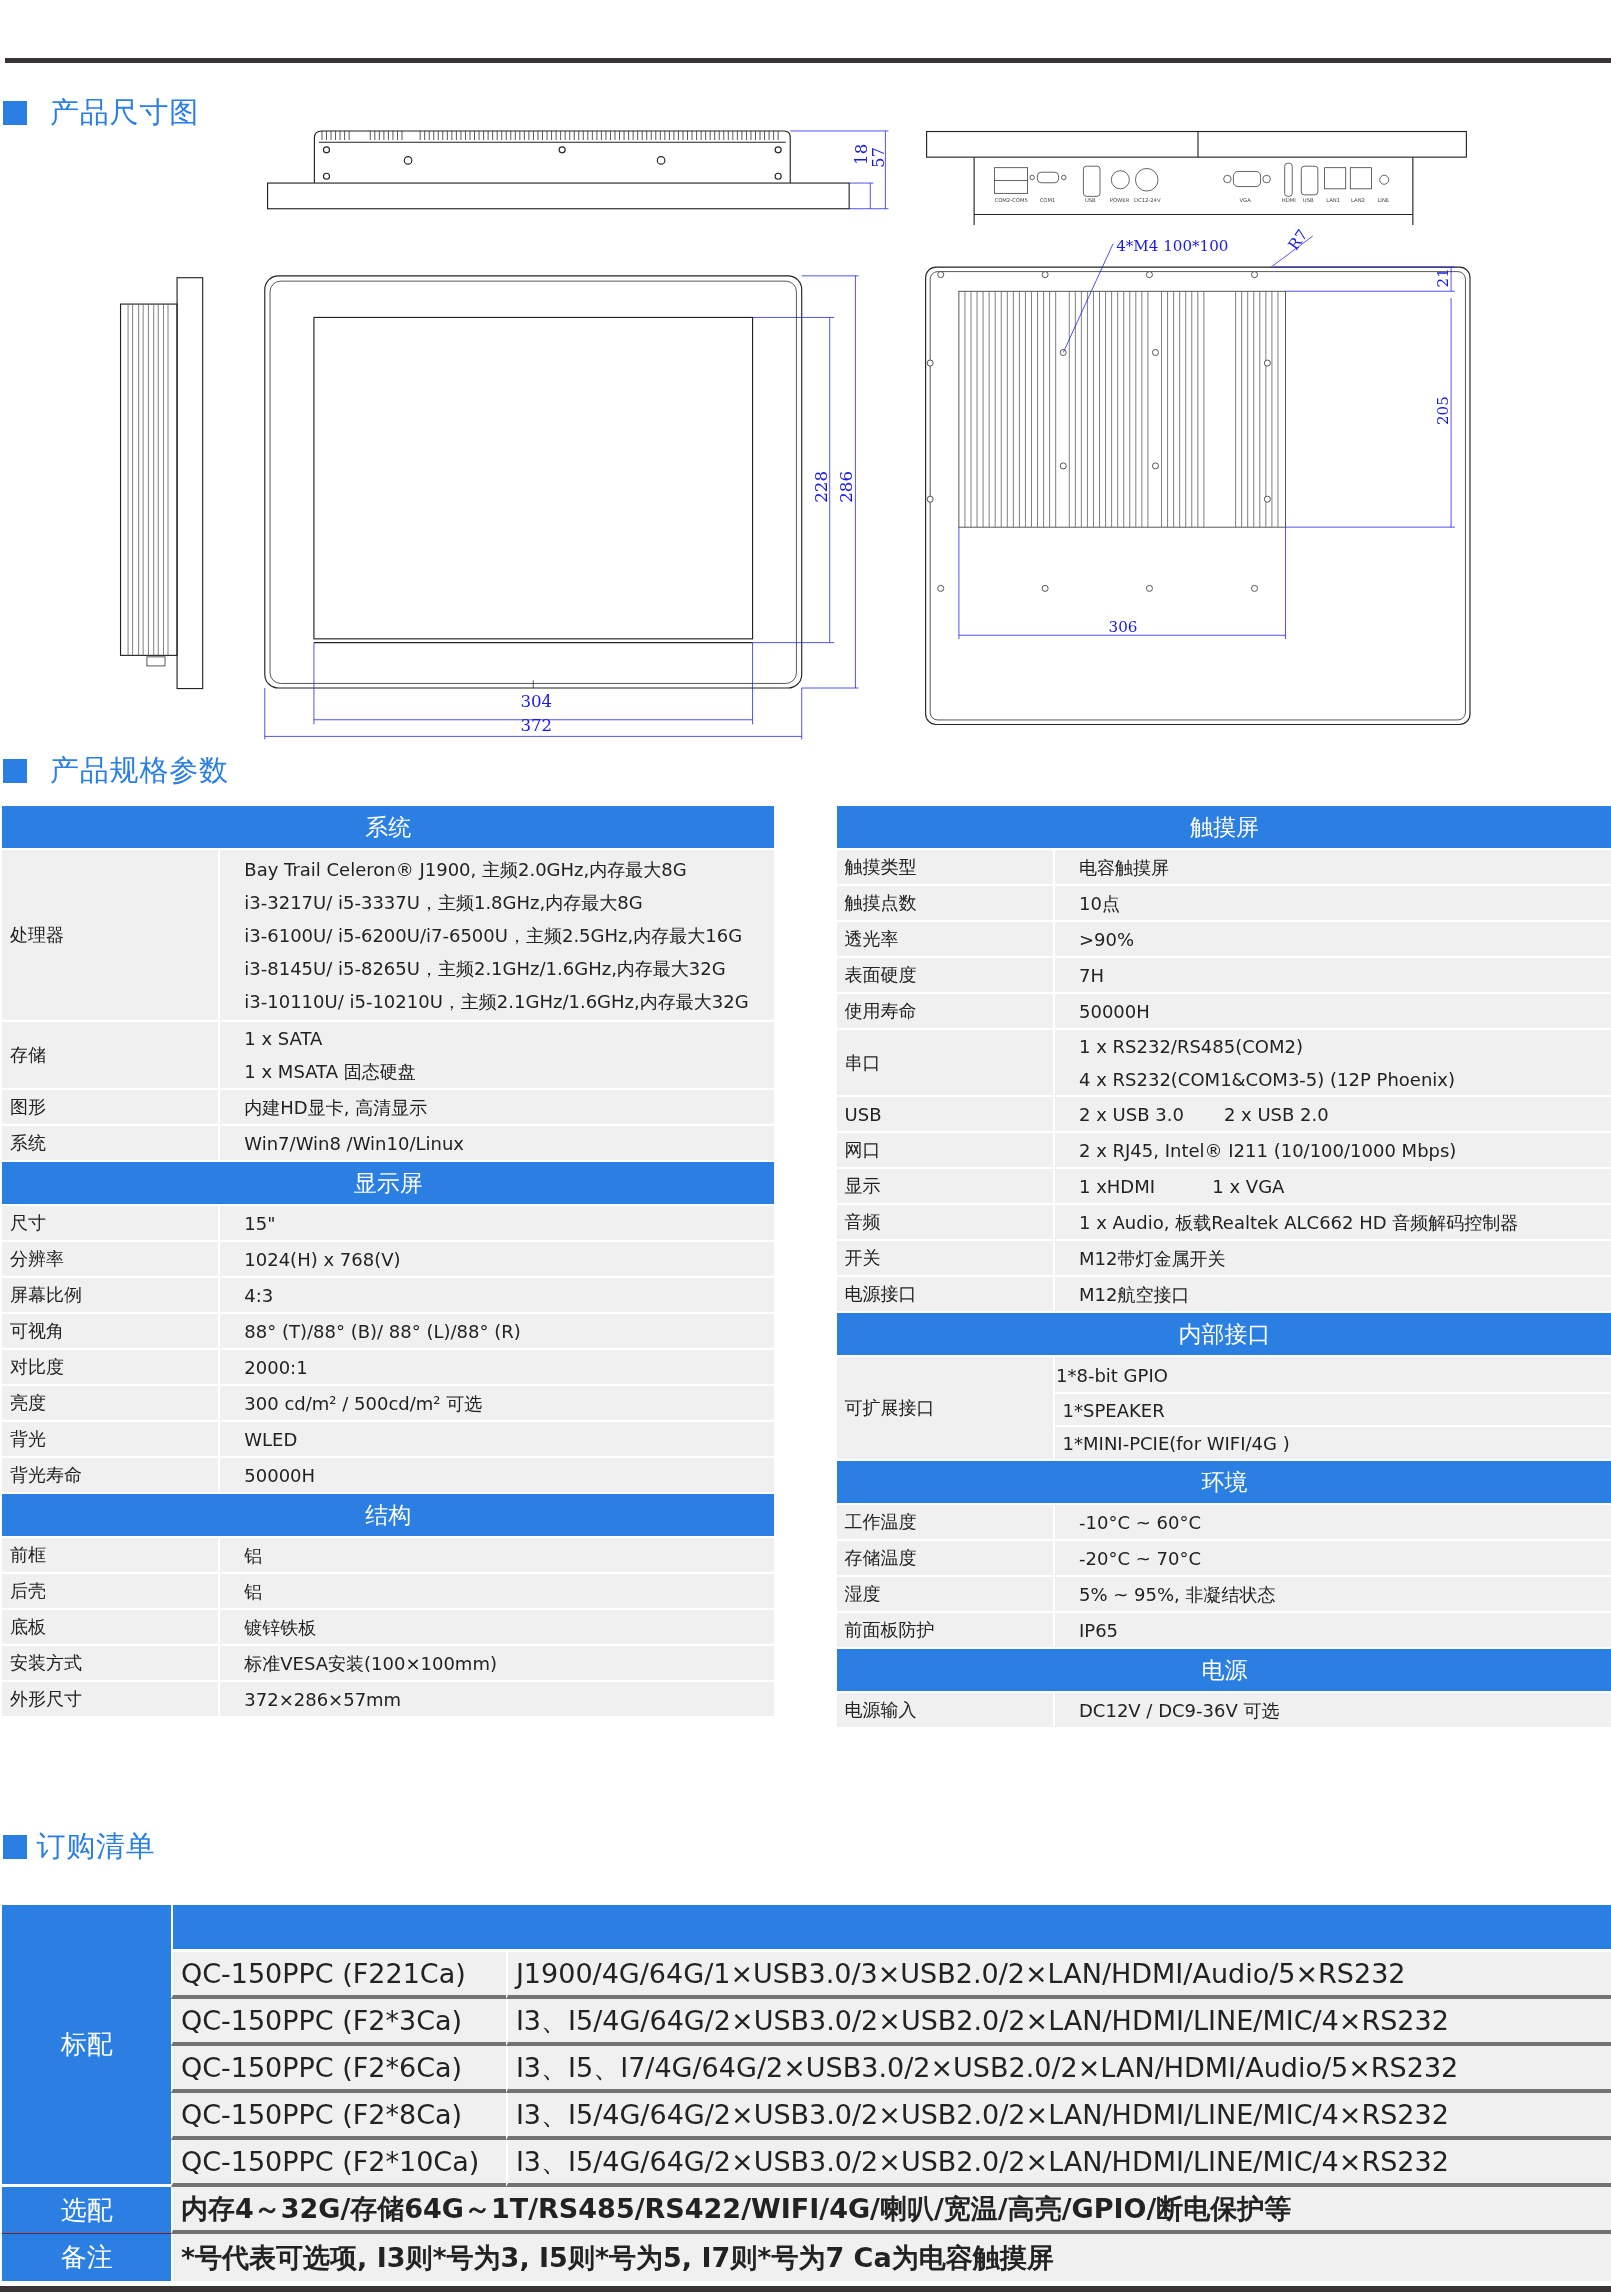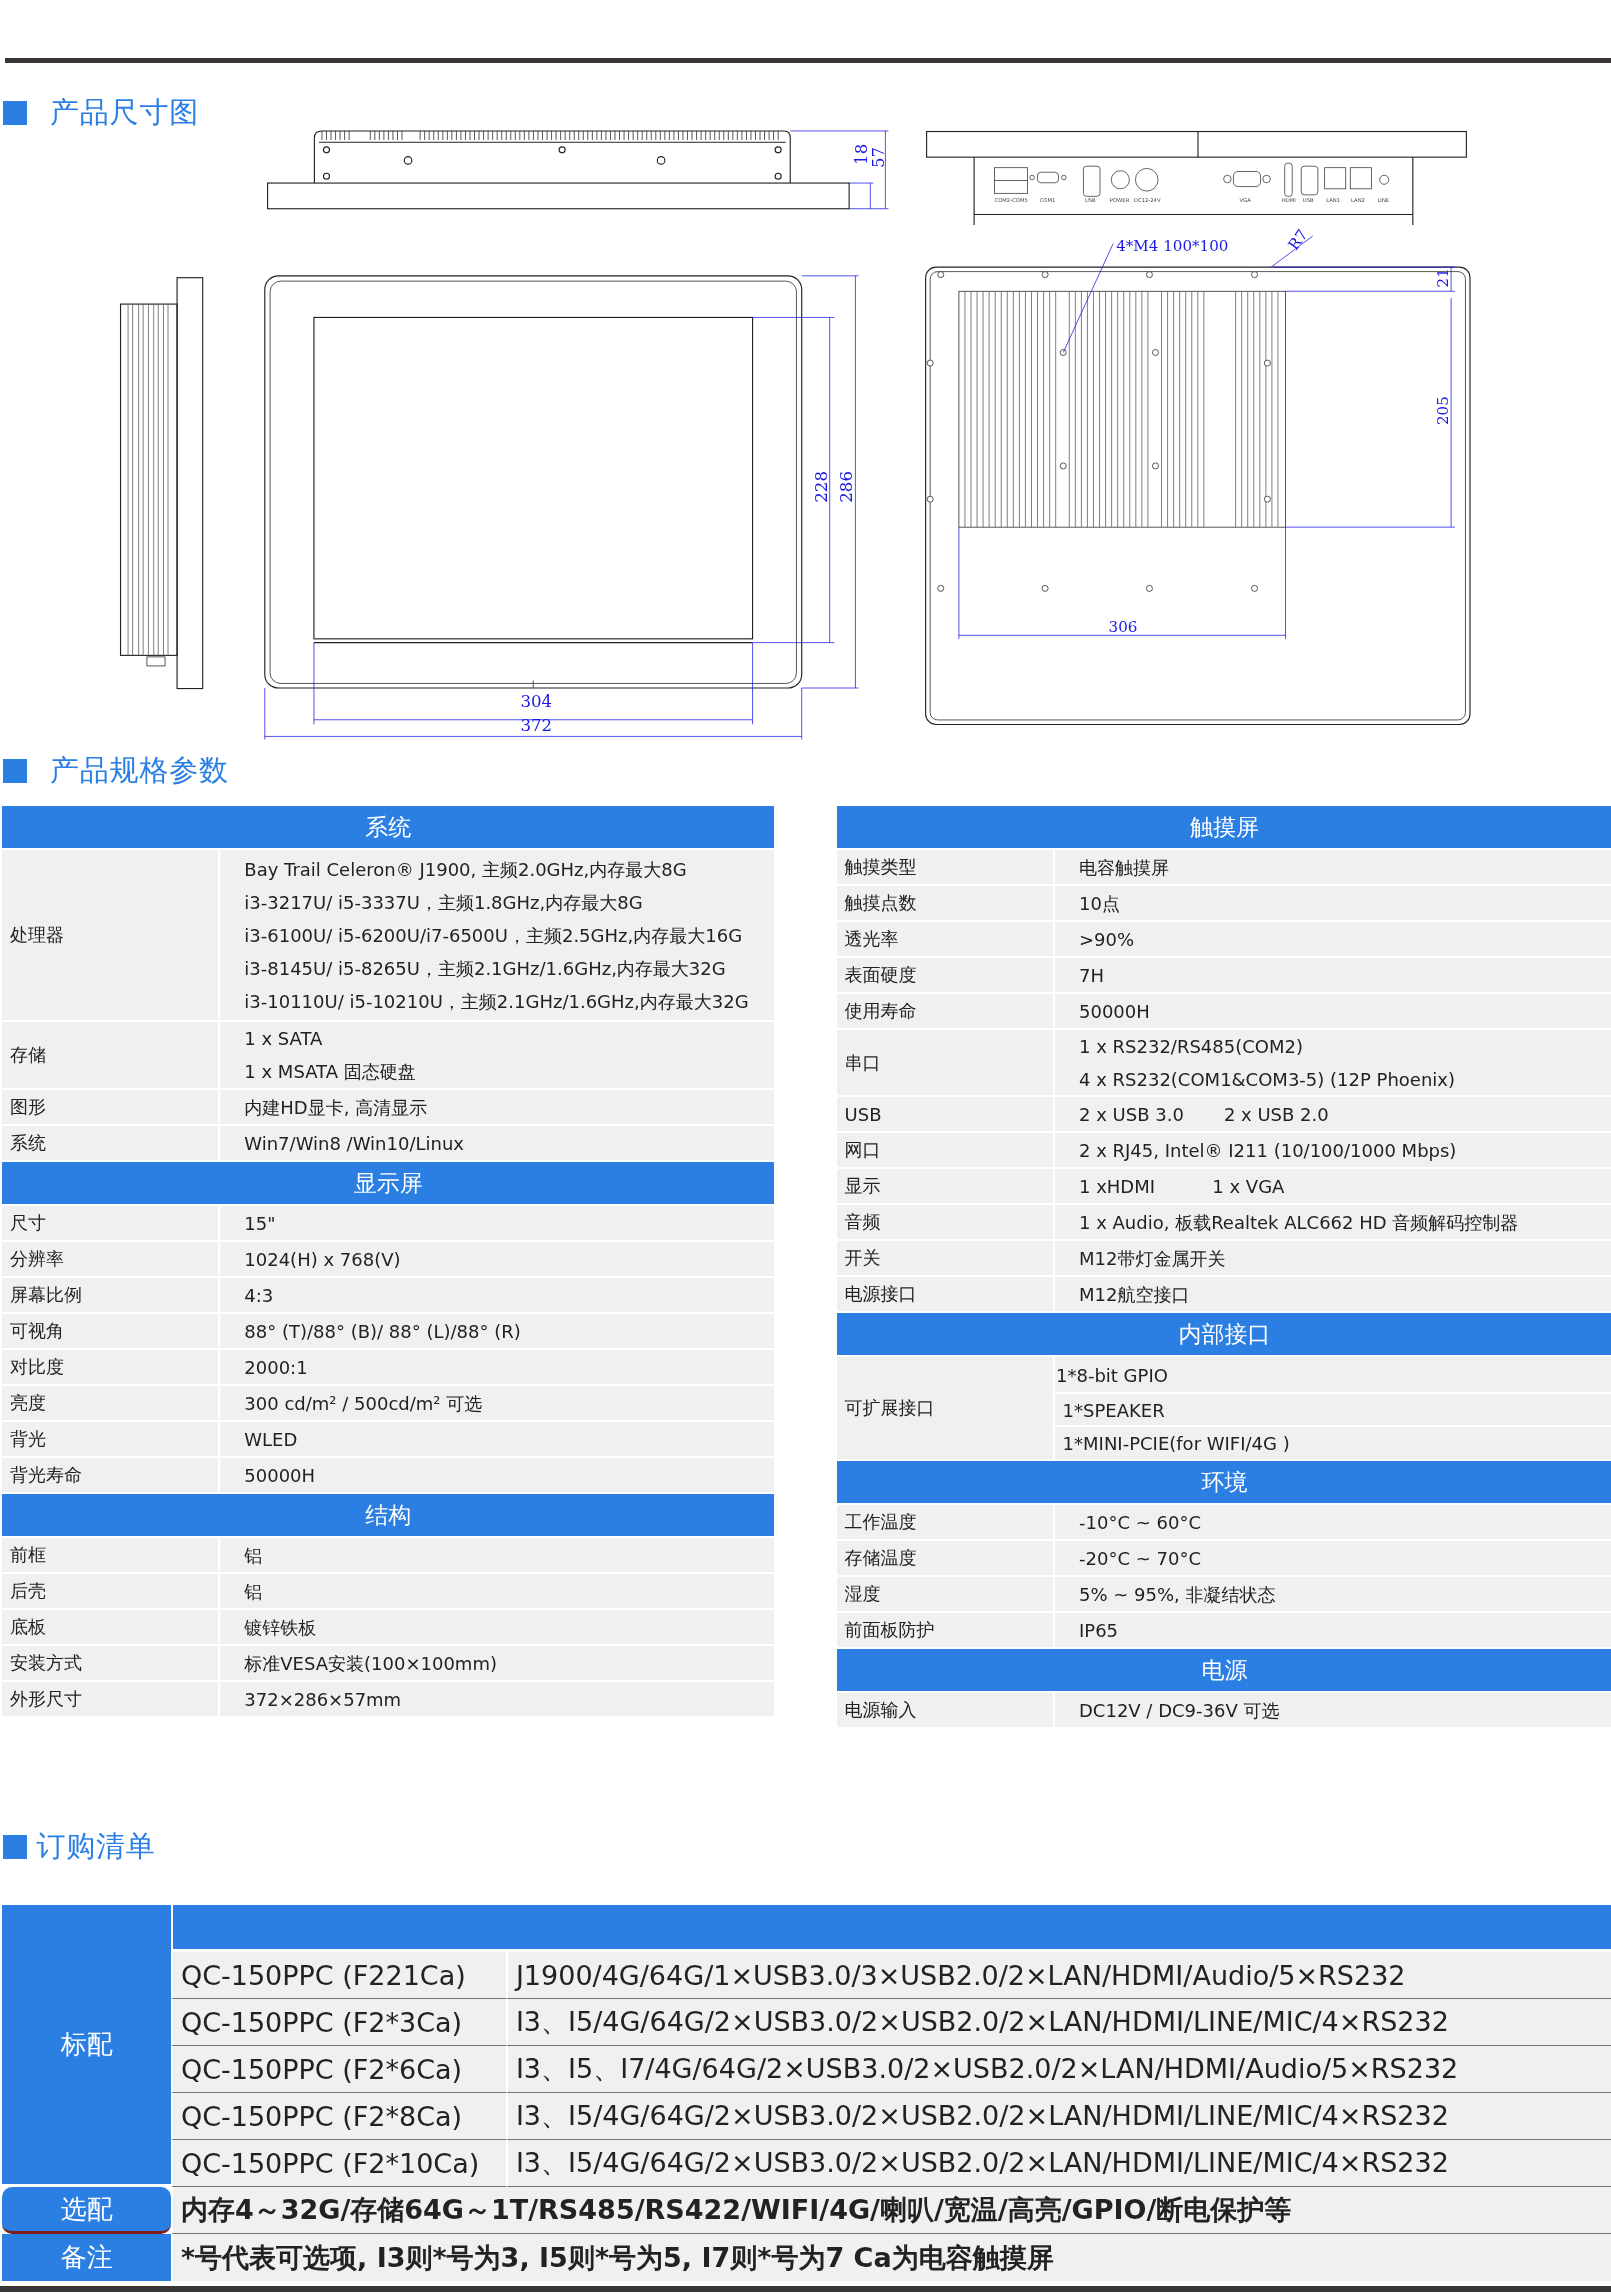--- a/index.html
+++ b/index.html
@@ -25,21 +25,21 @@
   .spec .v { flex: 1; padding-left: 24px; font-size: 18px; display: flex; flex-direction: column; justify-content: center; }
   .spec .v div { height: 33px; line-height: 33px; white-space: nowrap; }
   .spec .row.single { height: 36px; }
   .spec .row.single .v { justify-content: center; }
   .sub { border-top: 2.3px solid #ffffff; }
 
   
   .order { position: absolute; left: 2.3px; top: 1905px; width: 1609px; }
   .order .grid { display: grid; grid-template-columns: 169px 335px 1105px; }
   .order .blue { background: #2B7FE2; color: #fff; font-size: 26px; display: flex; align-items: center; justify-content: center; }
-  .order .cell { background: #f0f0f0; font-size: 27px; display: flex; align-items: center; padding-left: 7.6px; white-space: nowrap; border-bottom: 1px solid #737373; border-left: 2.3px solid #fff; height: 47px; }
+  .order .cell { background: #f0f0f0; font-size: 27px; display: flex; align-items: center; padding-left: 7.6px; white-space: nowrap; border-bottom: 4px solid #737373; border-left: 2.3px solid #fff; height: 47px; }
   .order .wide { grid-column: 2 / span 2; font-weight: bold; }
 </style>
 </head>
 <body>
 
 <div class="abs topbar"></div>
 
 <div class="sec-title" style="left:3px; top:94px;">
   <div class="sq"></div>
   <div class="txt">产品尺寸图</div>
@@ -506,21 +506,21 @@
     <div class="cell">J1900/4G/64G/1×USB3.0/3×USB2.0/2×LAN/HDMI/Audio/5×RS232</div>
     <div class="cell">QC-150PPC (F2*3Ca)</div>
     <div class="cell">I3、I5/4G/64G/2×USB3.0/2×USB2.0/2×LAN/HDMI/LINE/MIC/4×RS232</div>
     <div class="cell">QC-150PPC (F2*6Ca)</div>
     <div class="cell">I3、I5、I7/4G/64G/2×USB3.0/2×USB2.0/2×LAN/HDMI/Audio/5×RS232</div>
     <div class="cell">QC-150PPC (F2*8Ca)</div>
     <div class="cell">I3、I5/4G/64G/2×USB3.0/2×USB2.0/2×LAN/HDMI/LINE/MIC/4×RS232</div>
     <div class="cell">QC-150PPC (F2*10Ca)</div>
     <div class="cell">I3、I5/4G/64G/2×USB3.0/2×USB2.0/2×LAN/HDMI/LINE/MIC/4×RS232</div>
 
-    <div class="blue" style="height:47px; border-bottom:3px solid #7f1d1d;border-radius:10px;">选配</div>
+    <div class="blue" style="height:47px; border-bottom:1px solid #7f1d1d;">选配</div>
     <div class="cell wide">内存4～32G/存储64G～1T/RS485/RS422/WIFI/4G/喇叭/宽温/高亮/GPIO/断电保护等</div>
 
     <div class="blue" style="height:47px;">备注</div>
     <div class="cell wide" style="border-bottom:none;">*号代表可选项, I3则*号为3, I5则*号为5, I7则*号为7  Ca为电容触摸屏</div>
   </div>
 </div>
 
 <div class="abs botbar"></div>
 
 

